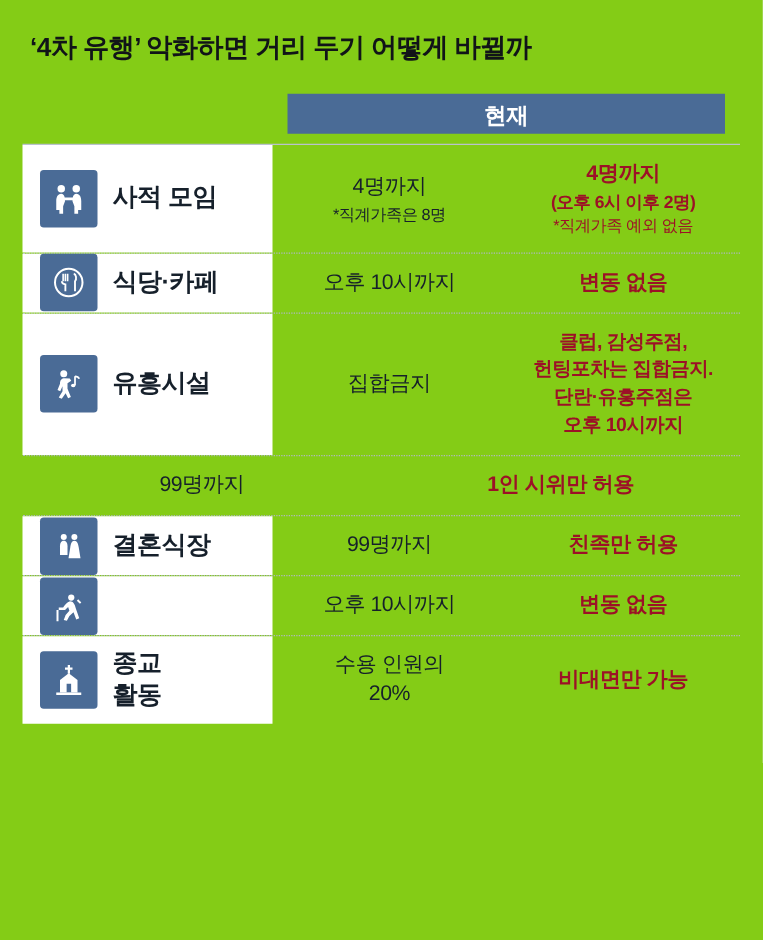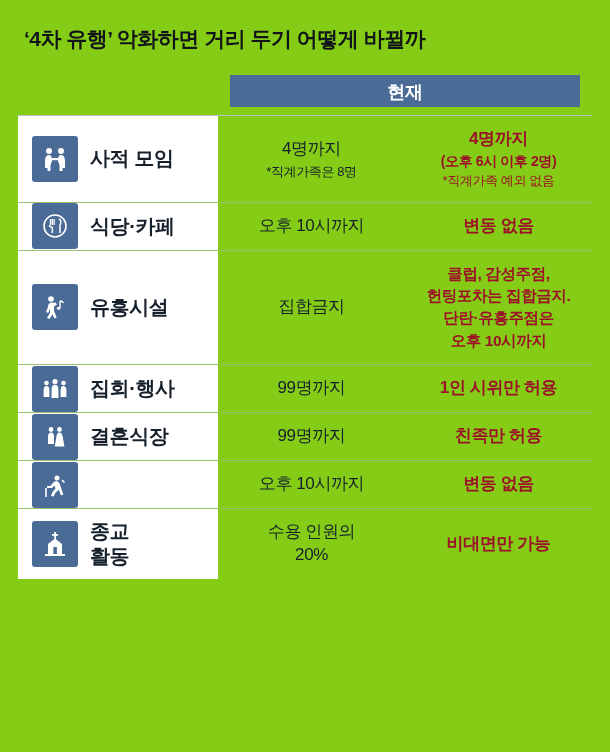--- a/index.html
+++ b/index.html
@@ -216,33 +216,20 @@
       </div>
       <div class="cell-stage4">
         <div class="multi" style="white-space: pre-line;">클럽, 감성주점,
 헌팅포차는 집합금지.
 단란·유흥주점은
 오후 10시까지</div>
       </div>
     </div>
 
     <div class="row">
-      <div class="cell-label">
-        <div class="icon-box">
-          <svg width="30" height="30" viewBox="0 0 30 30">
-            <circle cx="6.5" cy="9" r="2.3" fill="#fff"></circle>
-            <circle cx="15" cy="7.5" r="2.6" fill="#fff"></circle>
-            <circle cx="23.5" cy="9" r="2.3" fill="#fff"></circle>
-            <path d="M6.5 12 C4.3 12 3.6 14 3.6 16.5 L3.6 23 L9.4 23 L9.4 16.5 C9.4 14 8.7 12 6.5 12 Z" fill="#fff"></path>
-            <path d="M15 10.8 C12.4 10.8 11.6 13 11.6 15.8 L11.6 24 L18.4 24 L18.4 15.8 C18.4 13 17.6 10.8 15 10.8 Z" fill="#fff"></path>
-            <path d="M23.5 12 C21.3 12 20.6 14 20.6 16.5 L20.6 23 L26.4 23 L26.4 16.5 C26.4 14 25.7 12 23.5 12 Z" fill="#fff"></path>
-          </svg>
-        </div>
-        <div class="label-text">집회·행사</div>
-      </div>
       <div class="cell-current">
         <div class="main-line">99명까지</div>
       </div>
       <div class="cell-stage4">
         <div class="main-line">1인 시위만 허용</div>
       </div>
     </div>
 
     <div class="row">
       <div class="cell-label">

